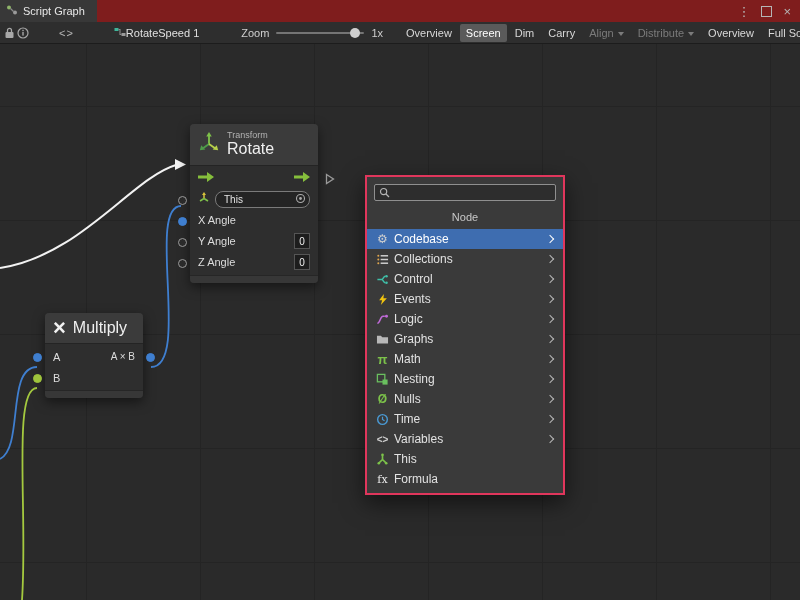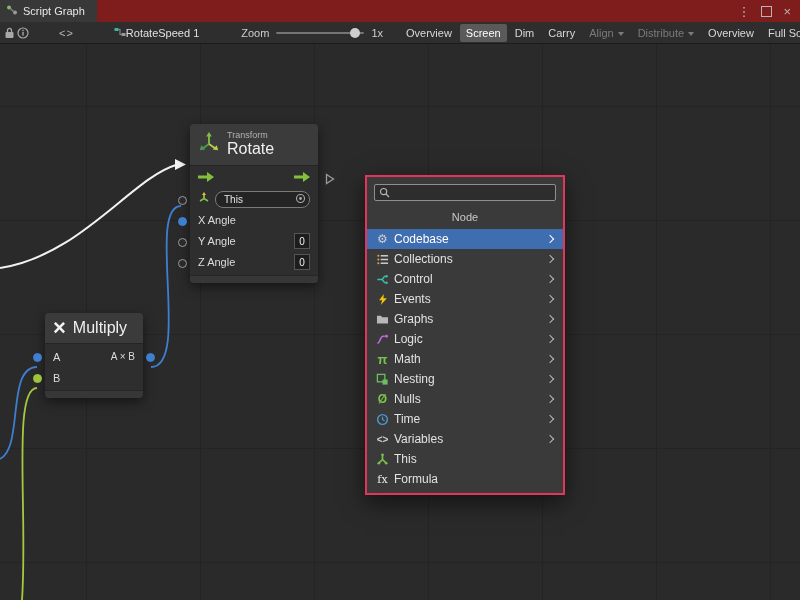--- a/index.html
+++ b/index.html
@@ -291,35 +291,35 @@
     <span class="ficon">
       <svg width="12" height="13" viewBox="0 0 14 14">
           <polygon points="8,0.5 2.5,8 6,8 4.5,13.5 11.5,5.5 7.5,5.5" fill="#f1c40f"></polygon>
         </svg>
     </span>
     <span>Events</span>
     <span class="chev"></span>
   </div>
   <div class="fitem">
     <span class="ficon">
+      <svg width="13" height="13" viewBox="0 0 14 14">
+          <path d="M1.5 11 C4.5 11 4.5 3.5 7.5 3.5 H9.5" fill="none" stroke="#c06ad8" stroke-width="1.7"></path>
+          <circle cx="11.3" cy="3.5" r="1.6" fill="#c06ad8"></circle>
+        </svg>
+    </span>
+    <span>Logic</span>
+    <span class="chev"></span>
+  </div>
+  <div class="fitem">
+    <span class="ficon">
       <svg width="13" height="12" viewBox="0 0 14 13">
           <path d="M1 3 h4.2 L6.8 4.5 H13 V11.5 H1 Z" fill="#b8b8b8"></path>
         </svg>
     </span>
     <span>Graphs</span>
-    <span class="chev"></span>
-  </div>
-  <div class="fitem">
-    <span class="ficon">
-      <svg width="13" height="13" viewBox="0 0 14 14">
-          <path d="M1.5 11 C4.5 11 4.5 3.5 7.5 3.5 H9.5" fill="none" stroke="#c06ad8" stroke-width="1.7"></path>
-          <circle cx="11.3" cy="3.5" r="1.6" fill="#c06ad8"></circle>
-        </svg>
-    </span>
-    <span>Logic</span>
     <span class="chev"></span>
   </div>
   <div class="fitem">
     <span class="ficon glyph-green" style="font-size:13px;">π</span>
     <span>Math</span>
     <span class="chev"></span>
   </div>
   <div class="fitem">
     <span class="ficon">
       <svg width="13" height="13" viewBox="0 0 14 14">

